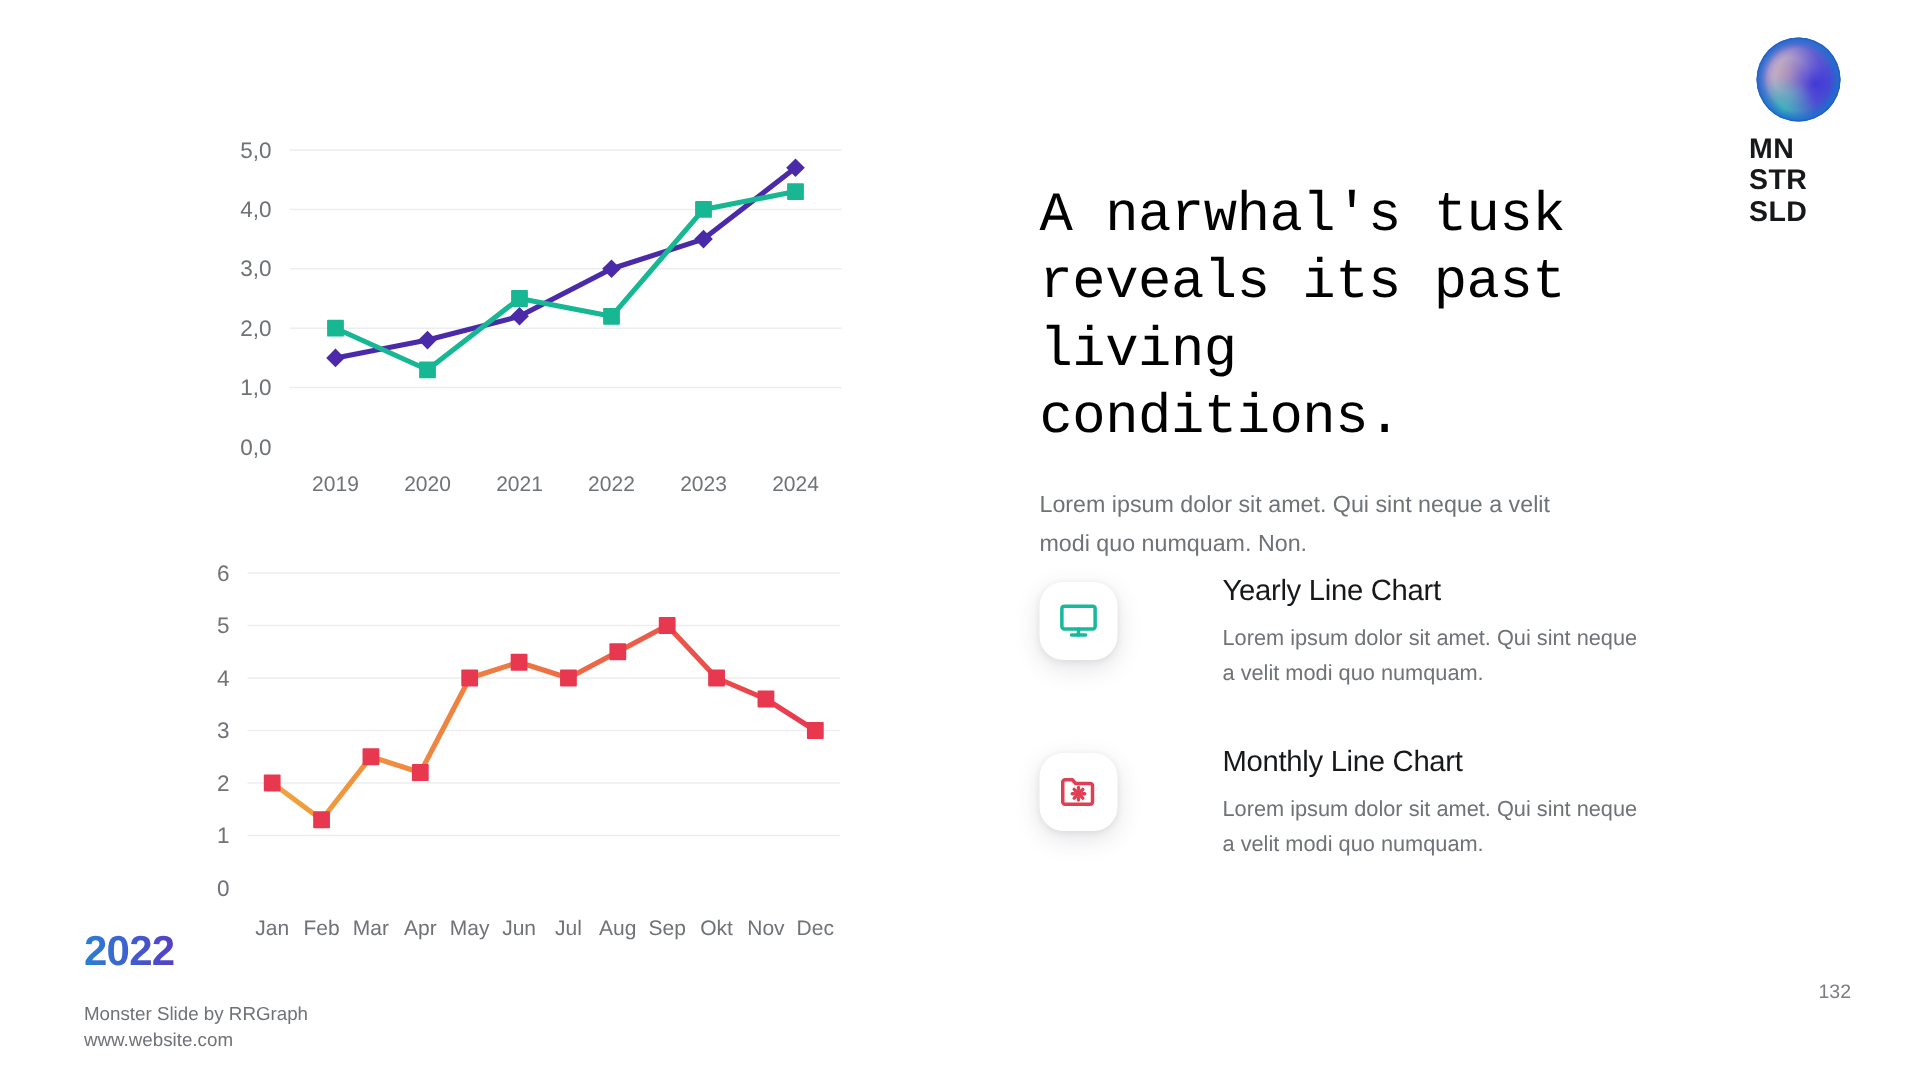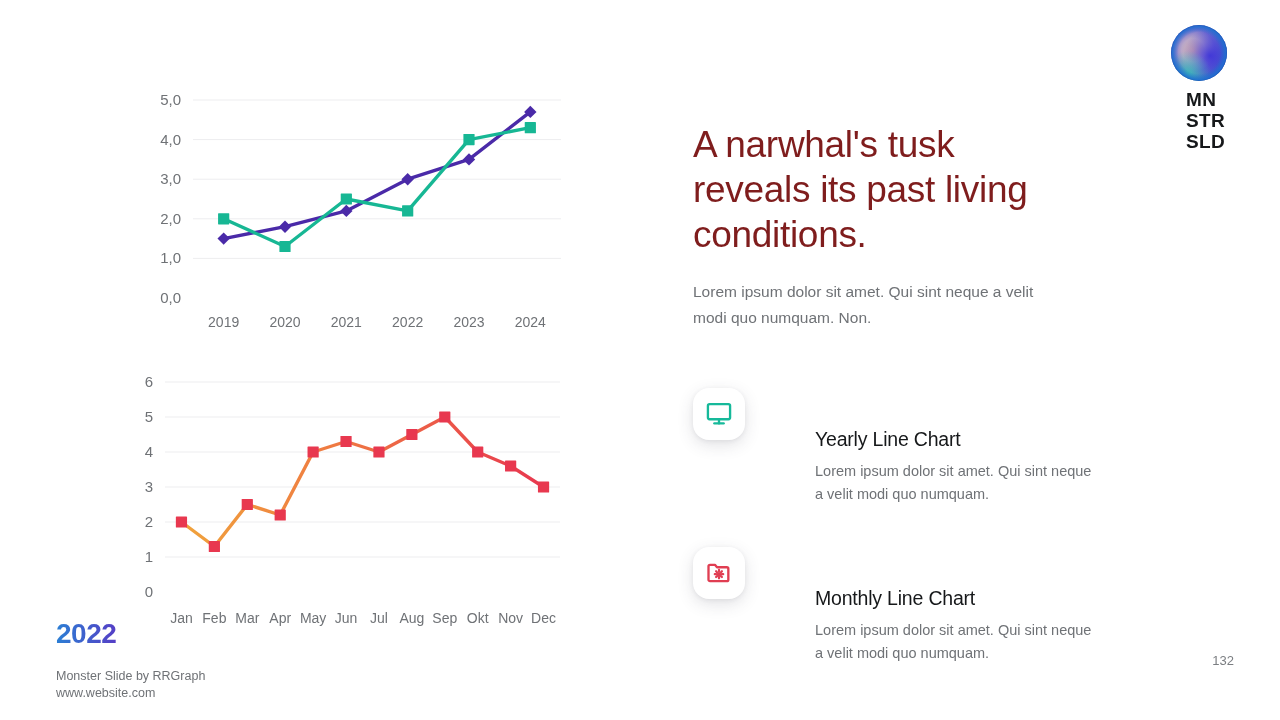--- a/index.html
+++ b/index.html
@@ -34,23 +34,24 @@
   
   #content-panel {
     position: absolute;
     left: 693px; top: 122px;
     width: 480px;
   }
   #page-title {
     font-size: 37px;
     line-height: 45px;
     font-weight: 400;
-    color: #7f1d1d;
+    color: #000000;
     letter-spacing: -0.3px;
     width: 360px;
+    font-family: Liberation Mono, monospace;
   }
   #page-subtitle {
     margin-top: 22px;
     font-size: 15.5px;
     line-height: 26px;
     color: #6f7276;
     width: 372px;
   }
 
   
@@ -66,21 +67,21 @@
   }
   .feature-icon-badge {
     flex: 0 0 auto;
     width: 52px; height: 52px;
     margin-top: 6px;
     border-radius: 16px;
     background: #ffffff;
     box-shadow: 0 5px 16px rgba(60,60,80,0.15), 0 1px 4px rgba(60,60,80,0.08);
     display: flex; align-items: center; justify-content: center;
   }
-  .feature-text { margin-left: 70px; width: 280px; margin-top: 45px; }
+  .feature-text { margin-left: 70px; width: 280px; }
   .feature-title {
     font-size: 19.5px;
     color: #16181a;
     letter-spacing: -0.2px;
     font-weight: 400;
     line-height: 24px;
   }
   .feature-desc {
     margin-top: 9px;
     font-size: 14.5px;
@@ -98,21 +99,21 @@
   #logo-sphere { width: 62px; height: 62px; display: block; margin: 0 auto 0 6px; }
   #logo-text {
     margin-top: 5px;
     margin-left: 4px;
     font-size: 19px;
     font-weight: bold;
     line-height: 21px;
     color: #16181a;
     letter-spacing: 0.3px;
   }
-  #logo-text span { display: block; margin-left: 20px; }
+  #logo-text span { display: block; }
 
   
   #footer { position: absolute; left: 56px; bottom: 18px; }
   #footer-year {
     font-size: 28px;
     font-weight: bold;
     letter-spacing: -0.5px;
     background: linear-gradient(90deg, #2b7fd4 0%, #5a37c4 45%, #3f6fd8 100%);
     -webkit-background-clip: text;
     background-clip: text;

